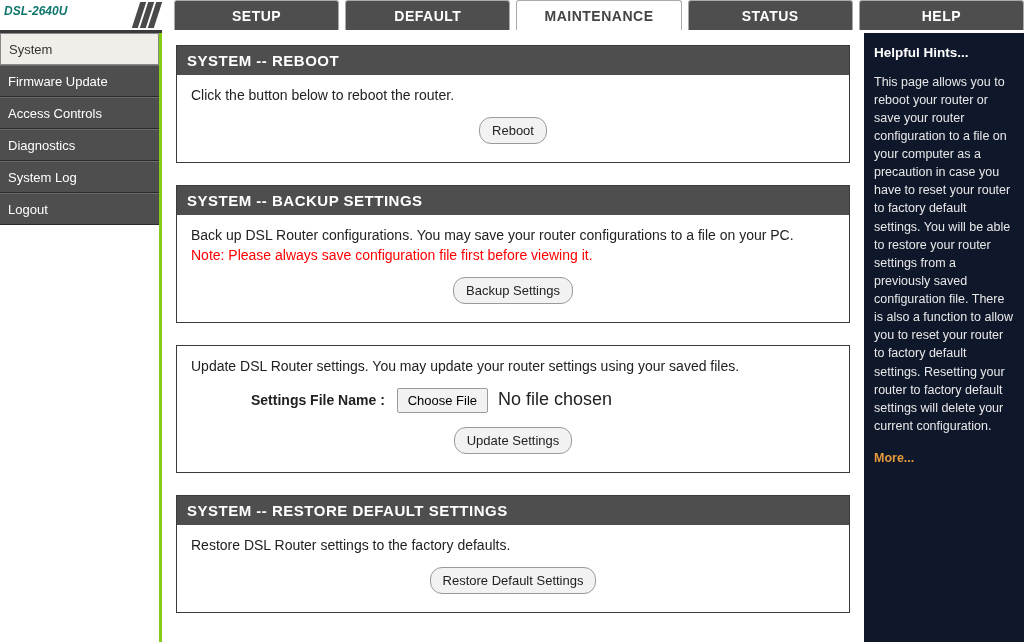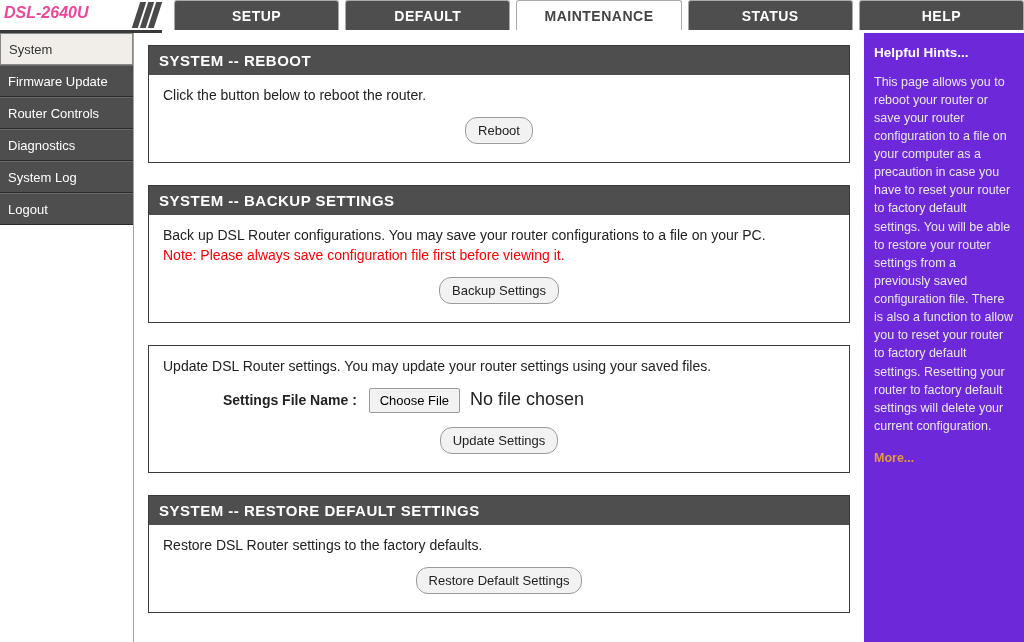--- a/index.html
+++ b/index.html
@@ -16,24 +16,24 @@
     height: 33px;
   }
   .logo-cell {
     width: 162px;
     height: 33px;
     background: #ffffff;
     border-bottom: 3px solid #3a3a3a;
     position: relative;
     font-weight: bold;
     font-style: italic;
-    font-size: 16px;
+    font-size: 12px;
     padding-left: 4px;
     padding-top: 4px;
-    color: #ec4899;
+    color: #0f766e;
   }
   .logo-stripes {
     position: absolute;
     right: 4px;
     top: 2px;
     display: flex;
     gap: 2px;
     transform: skewX(-18deg);
   }
   .logo-stripes span {
@@ -66,22 +66,22 @@
   }
   .tab.active {
     background: #ffffff;
     color: #444;
   }
   .below-top {
     display: flex;
     height: calc(642px - 33px);
   }
   .sidebar {
-    width: 134px;
-    border-right: 1px solid #84cc16;
+    width: 162px;
+    border-right: 3px solid #84cc16;
   }
   .side-item {
     height: 32px;
     line-height: 32px;
     padding-left: 8px;
     background: #4e4e4e;
     color: #ffffff;
     border-bottom: 1px solid #2b2b2b;
     border-top: 1px solid #6a6a6a;
     cursor: pointer;
@@ -152,21 +152,21 @@
     border-radius: 2px;
     cursor: pointer;
     margin-right: 6px;
   }
   .file-status {
     font-size: 18px;
     color: #222;
   }
   .help-col {
     width: 160px;
-    background: #6d28d9;
+    background: #0f172a;
     color: #e8e8e8;
     padding: 10px 10px 10px 10px;
     font-size: 12.5px;
     line-height: 1.45;
   }
   .help-col .hh-title {
     color: #ffffff;
     font-weight: bold;
     font-size: 13.5px;
     margin-bottom: 10px;
@@ -198,21 +198,21 @@
     <div class="tab">STATUS</div>
     <div class="tab">HELP</div>
   </div>
 </div>
 
 <div class="below-top">
 
   <div class="sidebar">
     <div class="side-item active">System</div>
     <div class="side-item">Firmware Update</div>
-    <div class="side-item">Router Controls</div>
+    <div class="side-item">Access Controls</div>
     <div class="side-item">Diagnostics</div>
     <div class="side-item">System Log</div>
     <div class="side-item">Logout</div>
   </div>
 
   <div class="main">
 
     <div class="panel">
       <div class="panel-header">SYSTEM -- REBOOT</div>
       <div class="panel-body">

